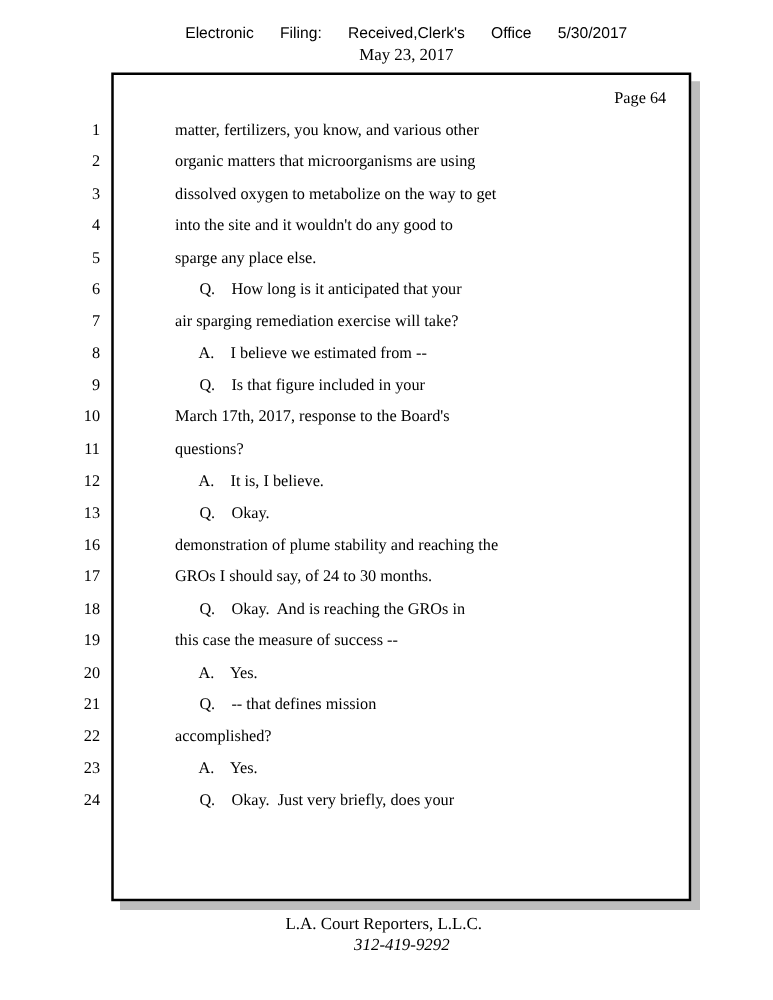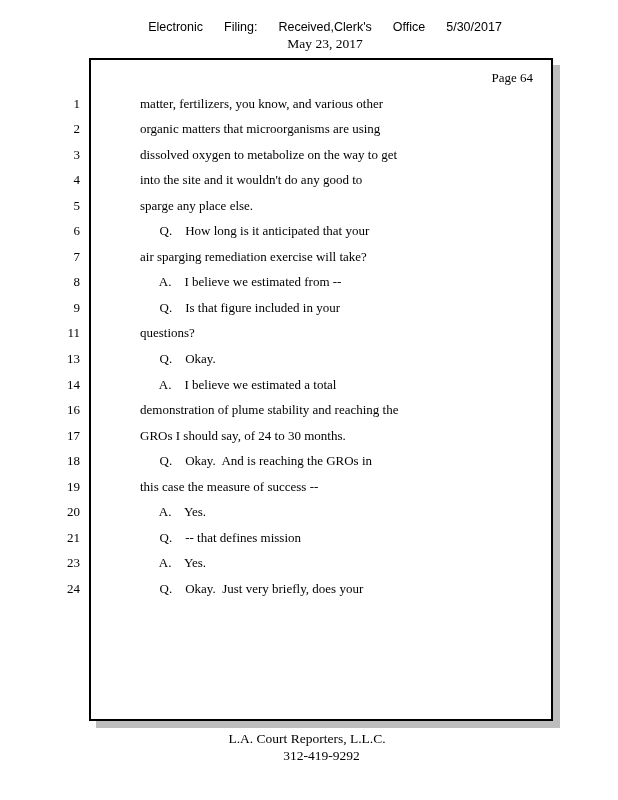--- a/index.html
+++ b/index.html
@@ -85,20 +85,21 @@
     top: 731px;
     left: 0;
     width: 614px;
     text-align: center;
     font-size: 13.5px;
     line-height: 16.5px;
   }
   .footer .phone {
     display: block;
     padding-left: 29px;
+    font-style: italic;
   }
 </style>
 </head>
 <body>
 
 <div class="page">
 
   <div class="header">
     <div class="filing-line">
       <span>Electronic</span>
@@ -143,32 +144,36 @@
         </div>
         <div class="row">
           <span class="num">8</span>
           <span class="txt">      A.    I believe we estimated from --</span>
         </div>
         <div class="row">
           <span class="num">9</span>
           <span class="txt">      Q.    Is that figure included in your</span>
         </div>
         <div class="row">
+          <span class="num">10</span>
+          <span class="txt">March 17th, 2017, response to the Board's</span>
+        </div>
+        <div class="row">
           <span class="num">11</span>
           <span class="txt">questions?</span>
         </div>
         <div class="row">
+          <span class="num">12</span>
+          <span class="txt">      A.    It is, I believe.</span>
+        </div>
+        <div class="row">
           <span class="num">13</span>
           <span class="txt">      Q.    Okay.</span>
         </div>
         <div class="row">
-          <span class="num">14</span>
-          <span class="txt">      A.    I believe we estimated a total</span>
-        </div>
-        <div class="row">
           <span class="num">16</span>
           <span class="txt">demonstration of plume stability and reaching the</span>
         </div>
         <div class="row">
           <span class="num">17</span>
           <span class="txt">GROs I should say, of 24 to 30 months.</span>
         </div>
         <div class="row">
           <span class="num">18</span>
           <span class="txt">      Q.    Okay.  And is reaching the GROs in</span>
@@ -177,20 +182,24 @@
           <span class="num">19</span>
           <span class="txt">this case the measure of success --</span>
         </div>
         <div class="row">
           <span class="num">20</span>
           <span class="txt">      A.    Yes.</span>
         </div>
         <div class="row">
           <span class="num">21</span>
           <span class="txt">      Q.    -- that defines mission</span>
+        </div>
+        <div class="row">
+          <span class="num">22</span>
+          <span class="txt">accomplished?</span>
         </div>
         <div class="row">
           <span class="num">23</span>
           <span class="txt">      A.    Yes.</span>
         </div>
         <div class="row">
           <span class="num">24</span>
           <span class="txt">      Q.    Okay.  Just very briefly, does your</span>
         </div>
       </div>

